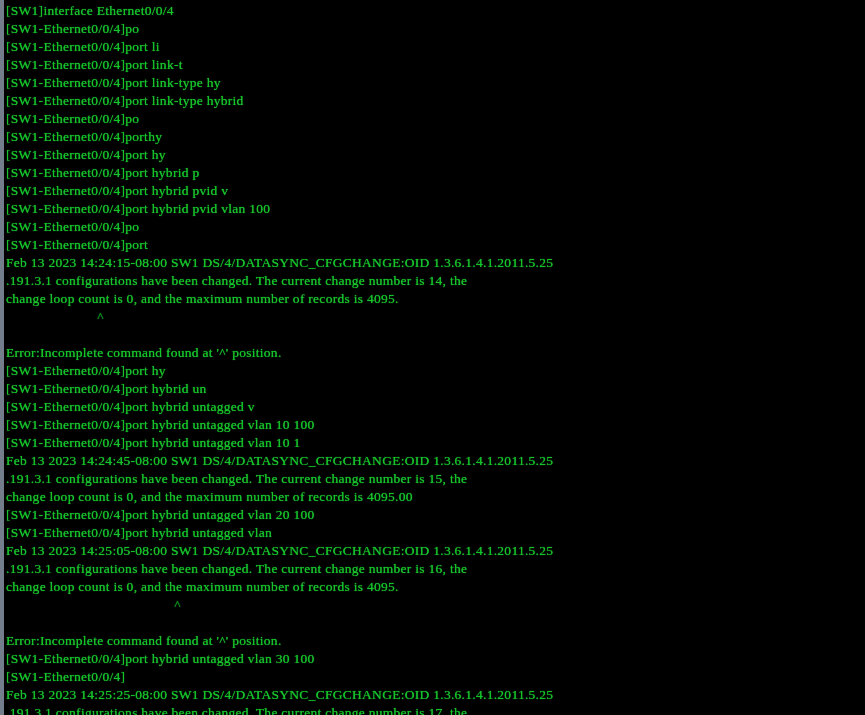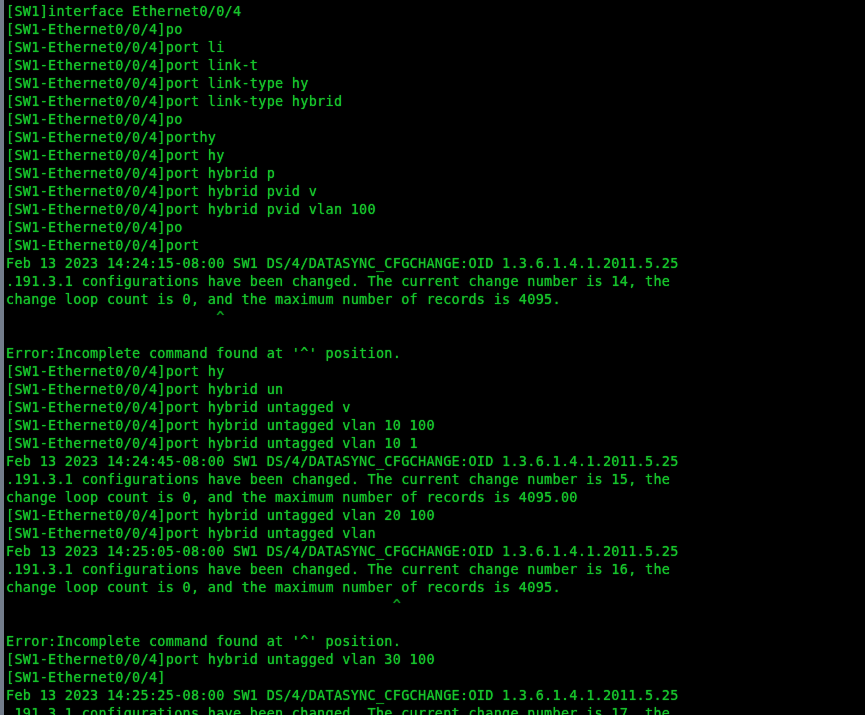--- a/index.html
+++ b/index.html
@@ -44,20 +44,21 @@
     line-height: 18px;
     letter-spacing: 0.28px;
     color: #16c42a;
     white-space: pre;
     text-shadow: 0 0 1px rgba(30, 230, 60, 0.85);
   }
   .console-line {
     height: 18px;
     white-space: pre;
     color: #16c42a;
+    font-family: Liberation Serif, serif;
   }
   .console-line.blank {
     color: transparent;
   }
   .console-line.caret {
     color: #0b9a1c;
   }
 </style>
 </head>
 <body>

